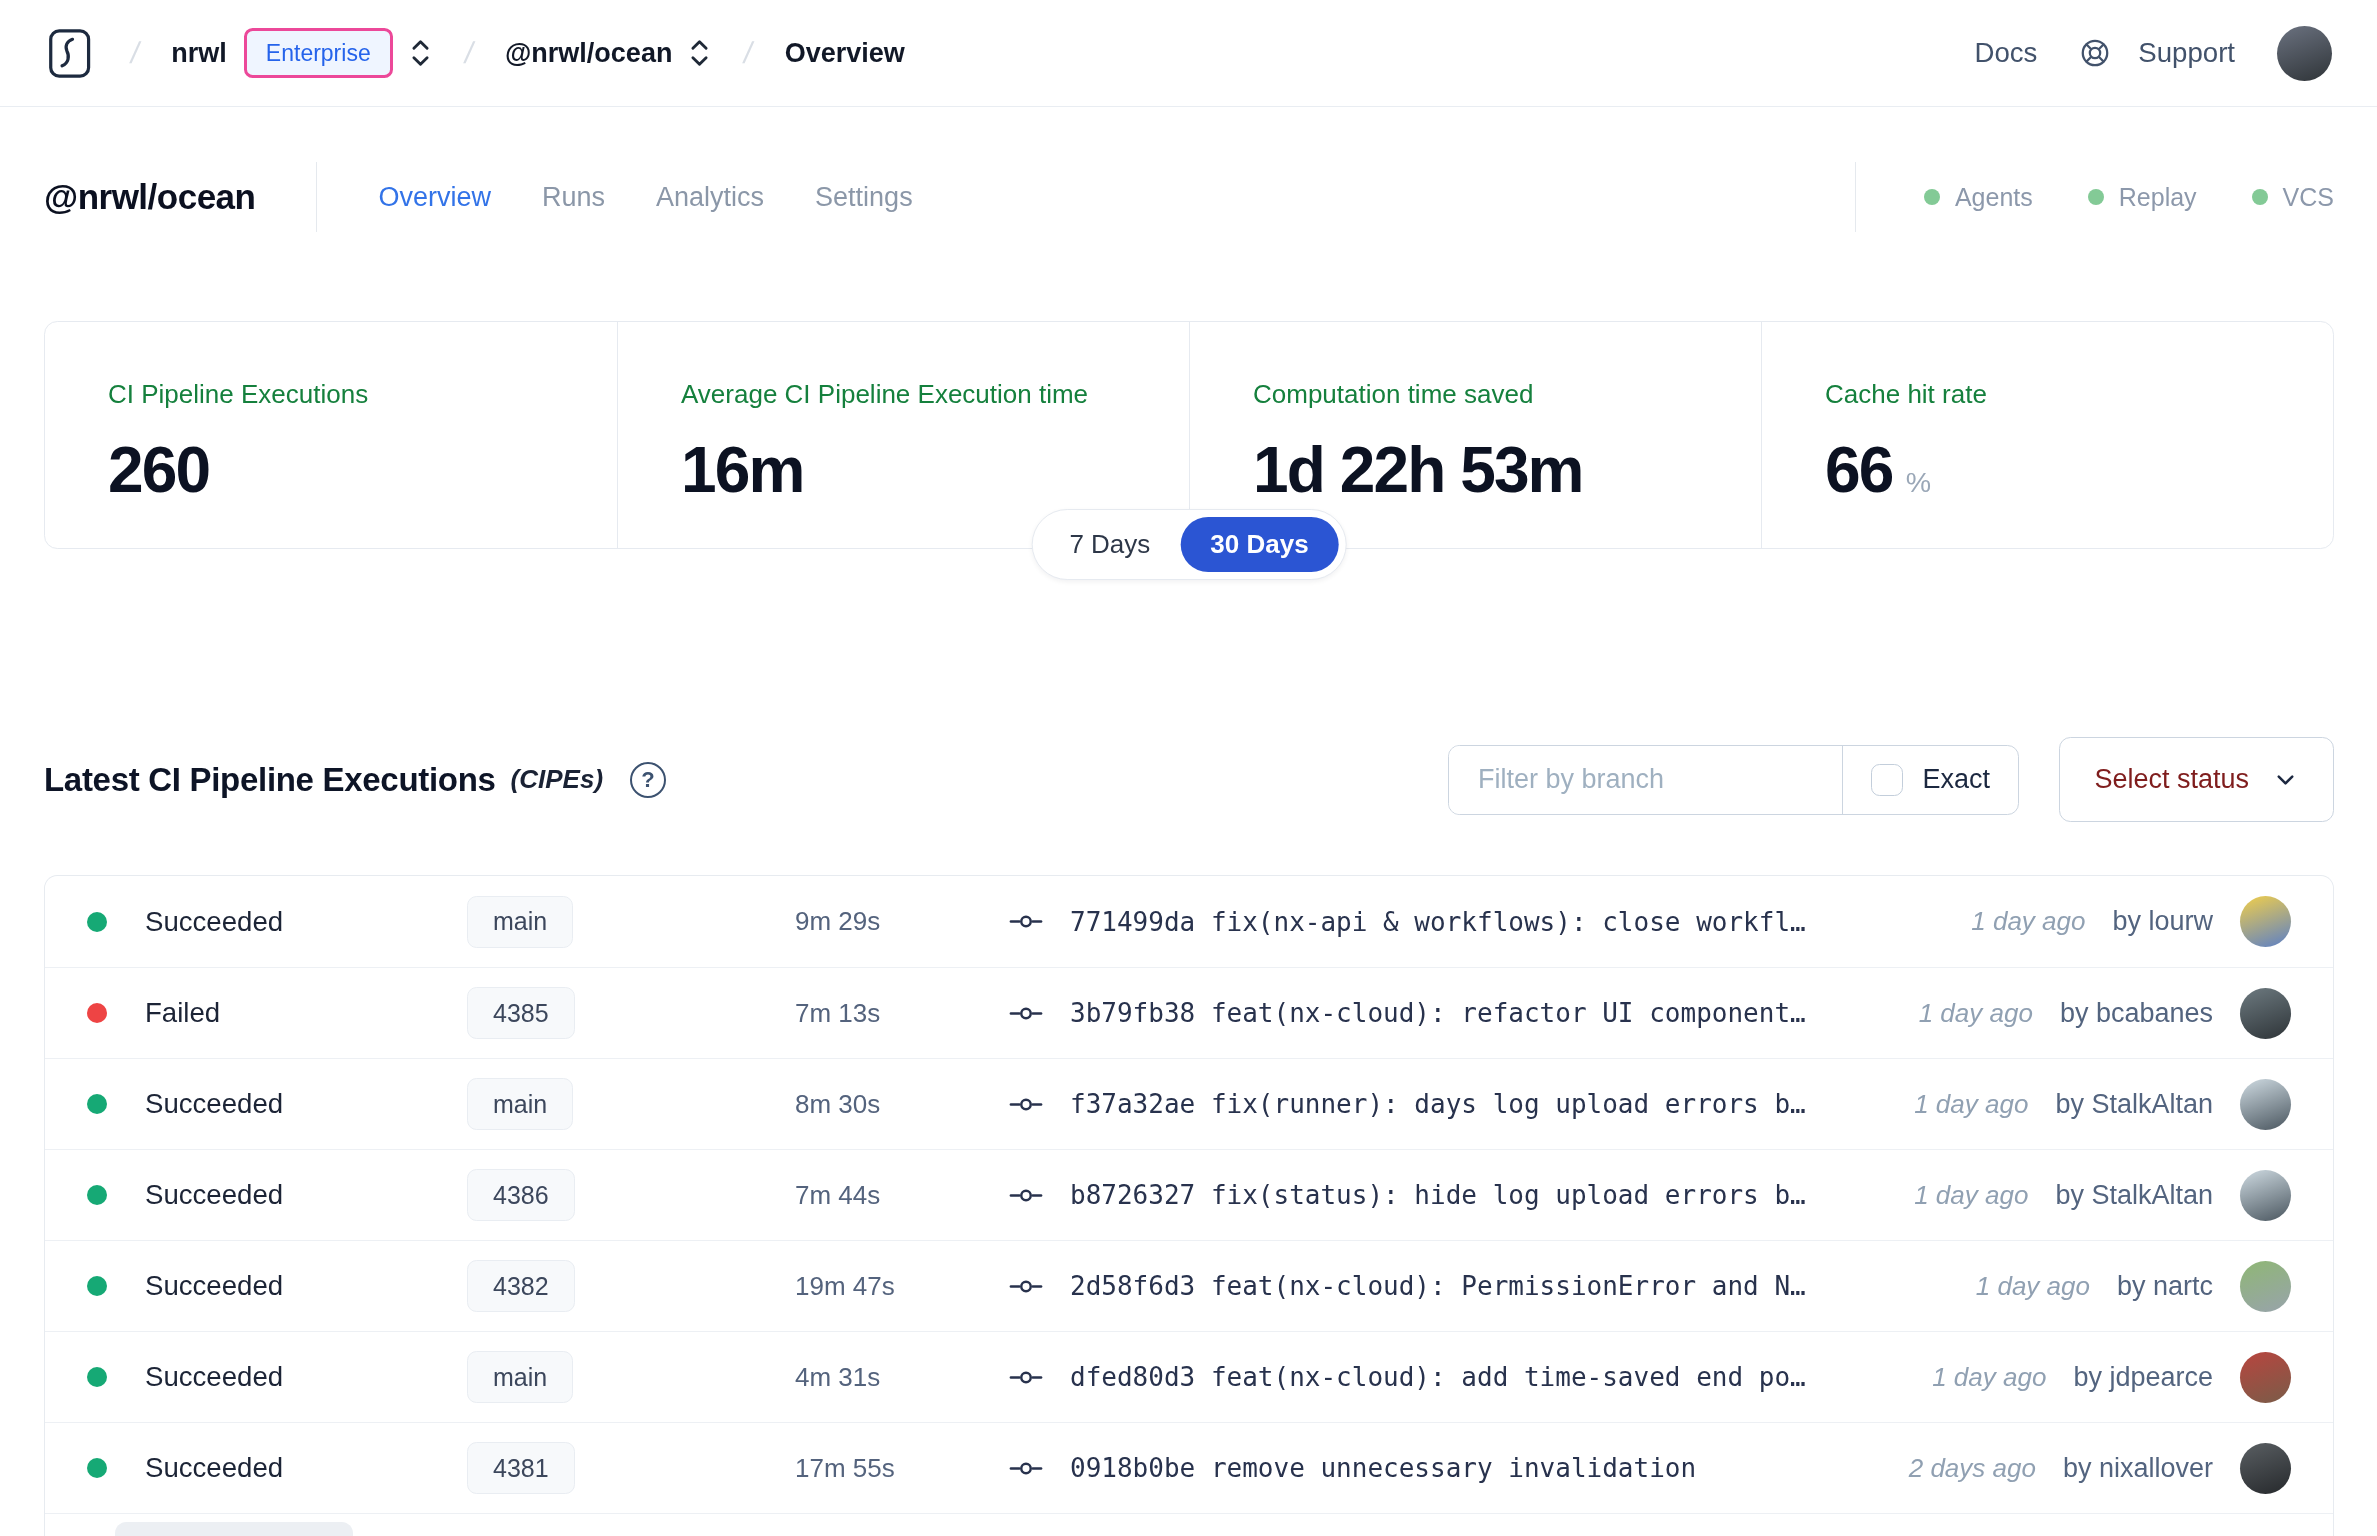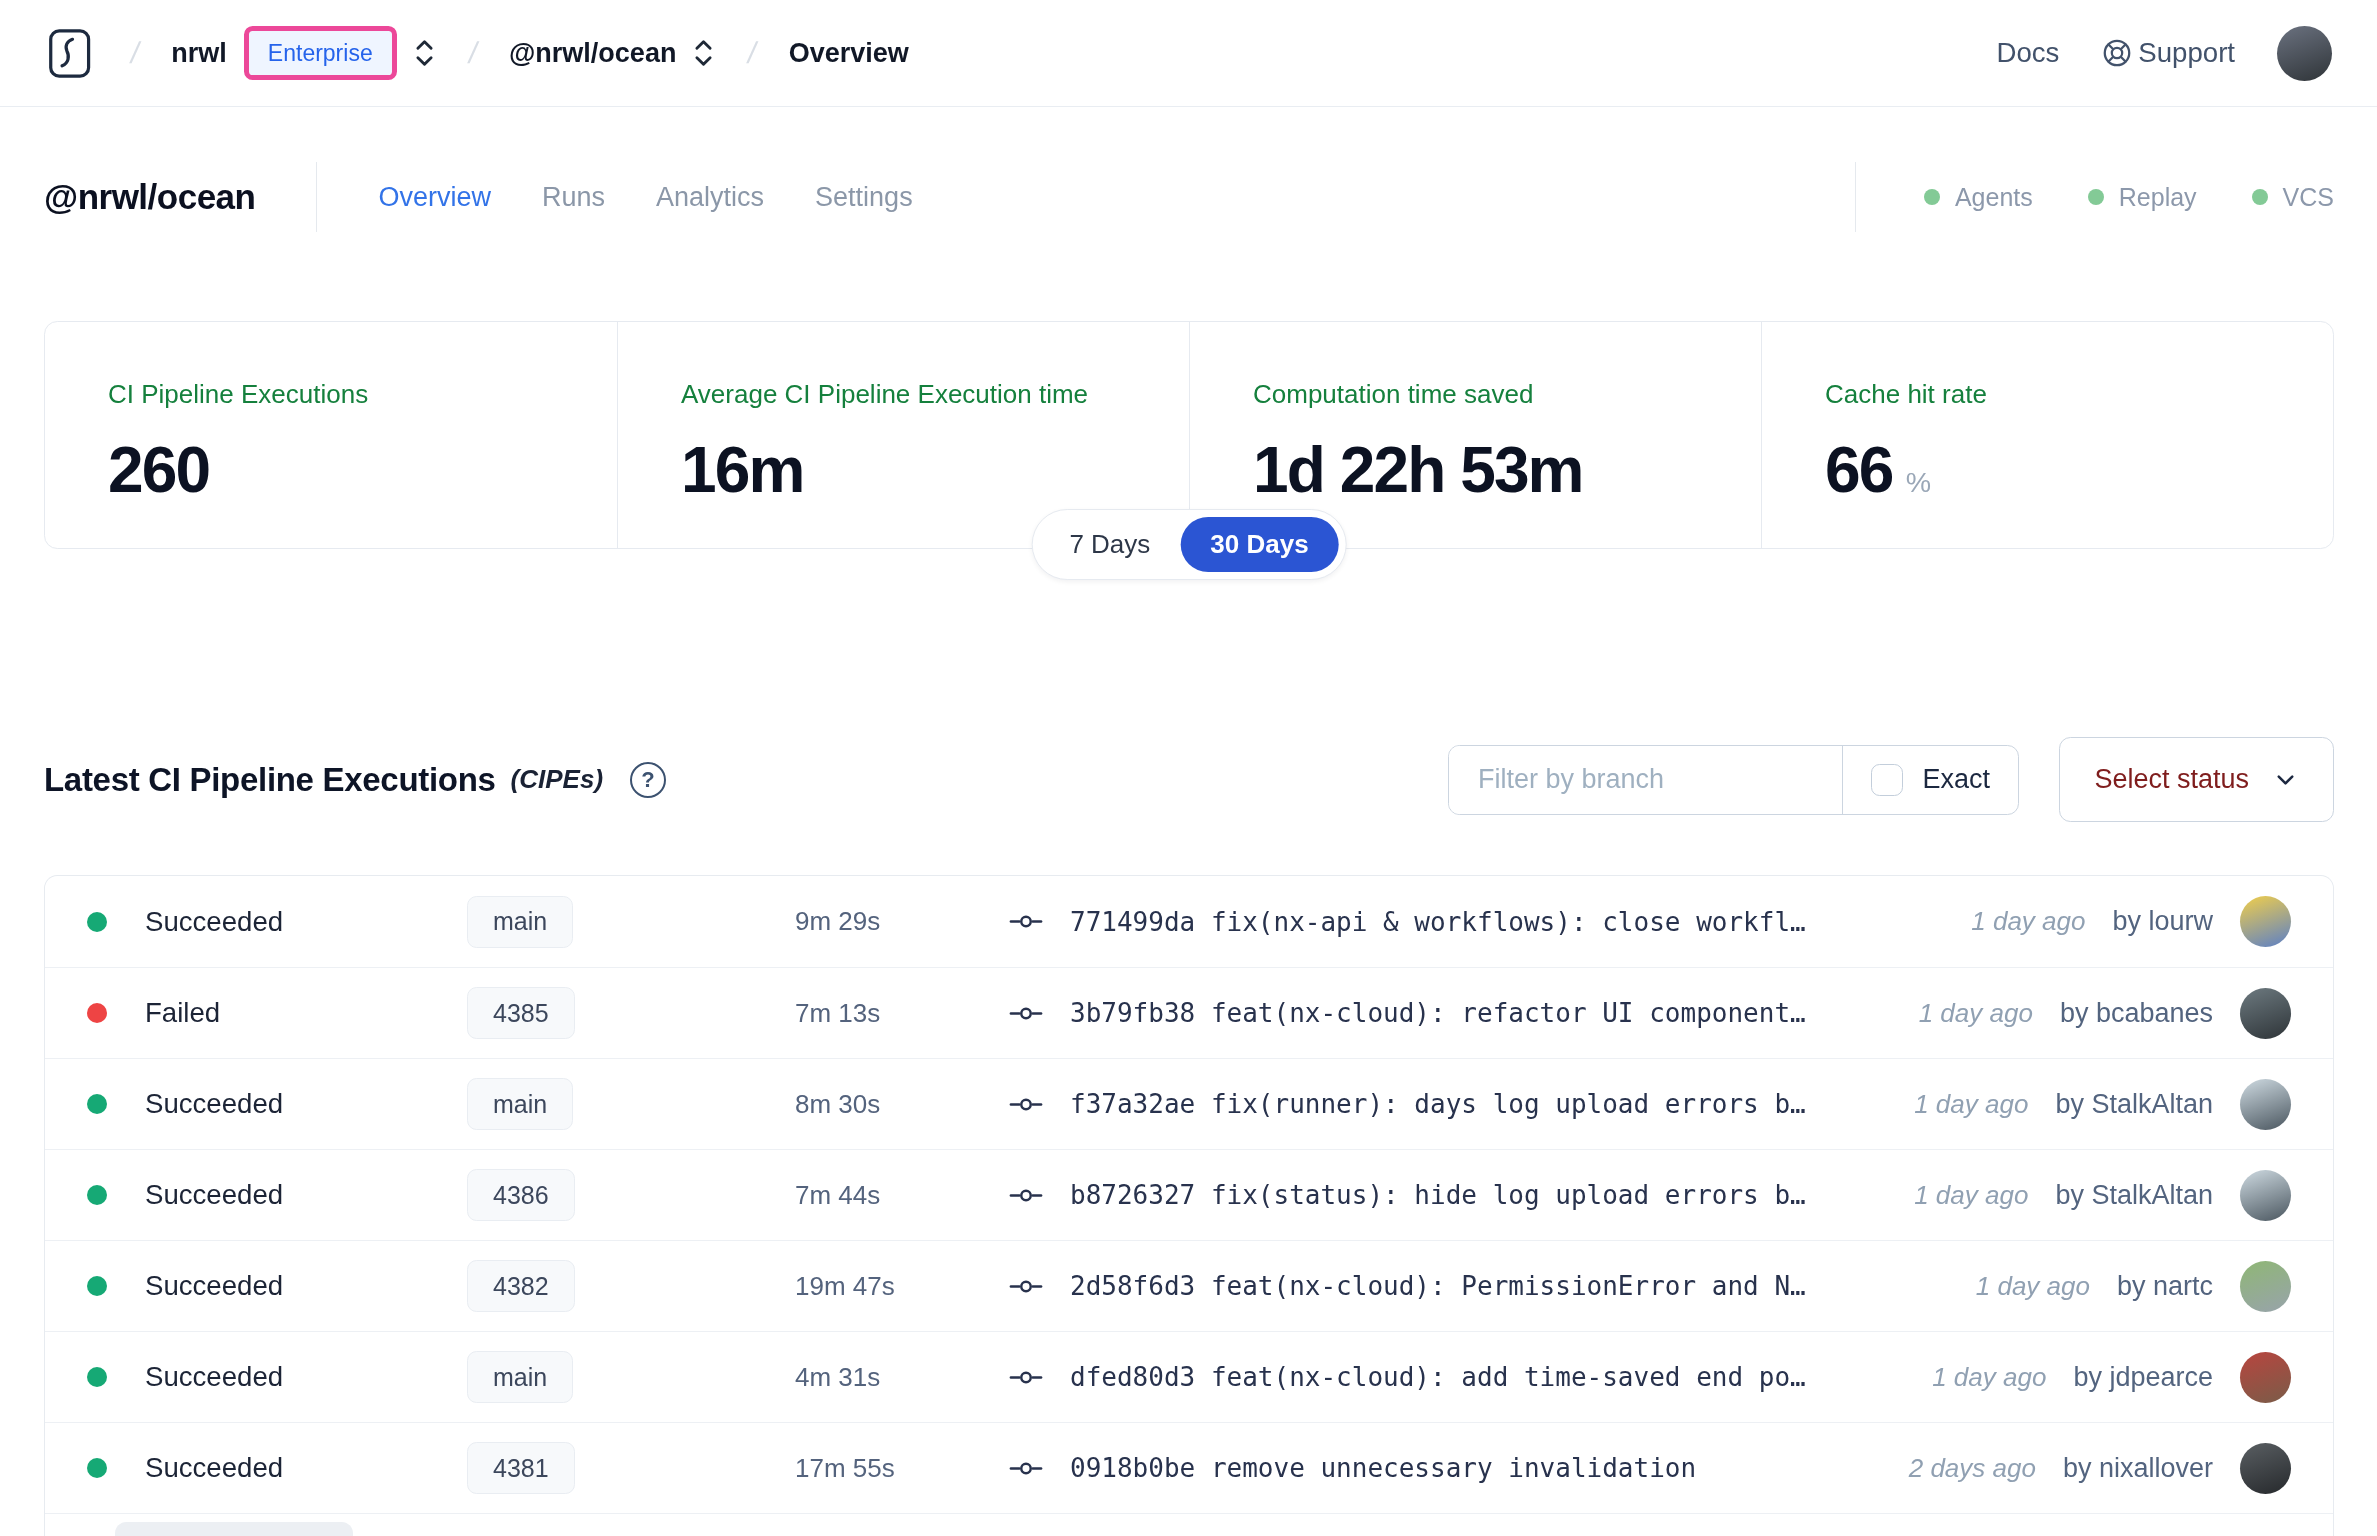--- a/index.html
+++ b/index.html
@@ -7,25 +7,25 @@
     font-family: "Liberation Sans", sans-serif; color: #111827; }
 
   
   .navbar { height: 107px; display: flex; align-items: center; padding: 0 46px;
     border-bottom: 1px solid #e9edf2; }
   .logo-box { width: 53px; height: 53px; display: flex; align-items: center; }
   .crumb-sep { color: #d9dee5; font-size: 30px; font-weight: 300; margin: 0 32px;
     transform: skewX(-10deg); }
   .org-name, .ws-name, .page-name { font-size: 27px; font-weight: 600; color: #111827; }
   .badge-enterprise { margin-left: 17px; font-size: 23px; font-weight: 500; color: #2563eb;
-    background: #eff5ff; border: 5px solid #ec4899; border-radius: 8.6px; padding: 8.6px 19px; }
+    background: #eff5ff; border: 3px solid #ec4899; border-radius: 8.6px; padding: 8.6px 19px; }
   .sort-icon { margin-left: 15px; display: flex; align-items: center; cursor: pointer; }
   .nav-right { margin-left: auto; display: flex; align-items: center; gap: 42px; }
   .nav-link { font-size: 27.6px; font-weight: 500; color: #42526b; cursor: pointer; }
-  .nav-link-group { display: flex; align-items: center; gap: 5px; cursor: pointer; }
+  .nav-link-group { display: flex; align-items: center; gap: 27px; cursor: pointer; }
   .avatar { border-radius: 50%; }
   .avatar-nav { width: 55px; height: 55px; }
 
   
   .page-header { display: flex; align-items: center; margin: 55px 44px 0 44px; }
   .page-title { font-size: 35px; font-weight: 700; color: #0b1020; letter-spacing: -0.5px; }
   .header-divider { width: 1px; height: 70px; background: #e5e9ee; margin: 0 61px; }
   .tabs { display: flex; align-items: center; gap: 51px; }
   .tab { font-size: 27px; font-weight: 500; color: #8b97a8; cursor: pointer; }
   .tab.active { color: #3273e8; }

